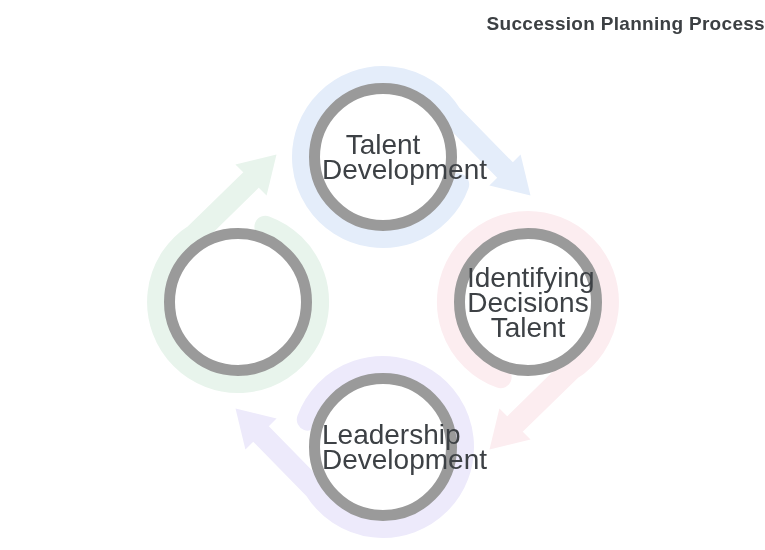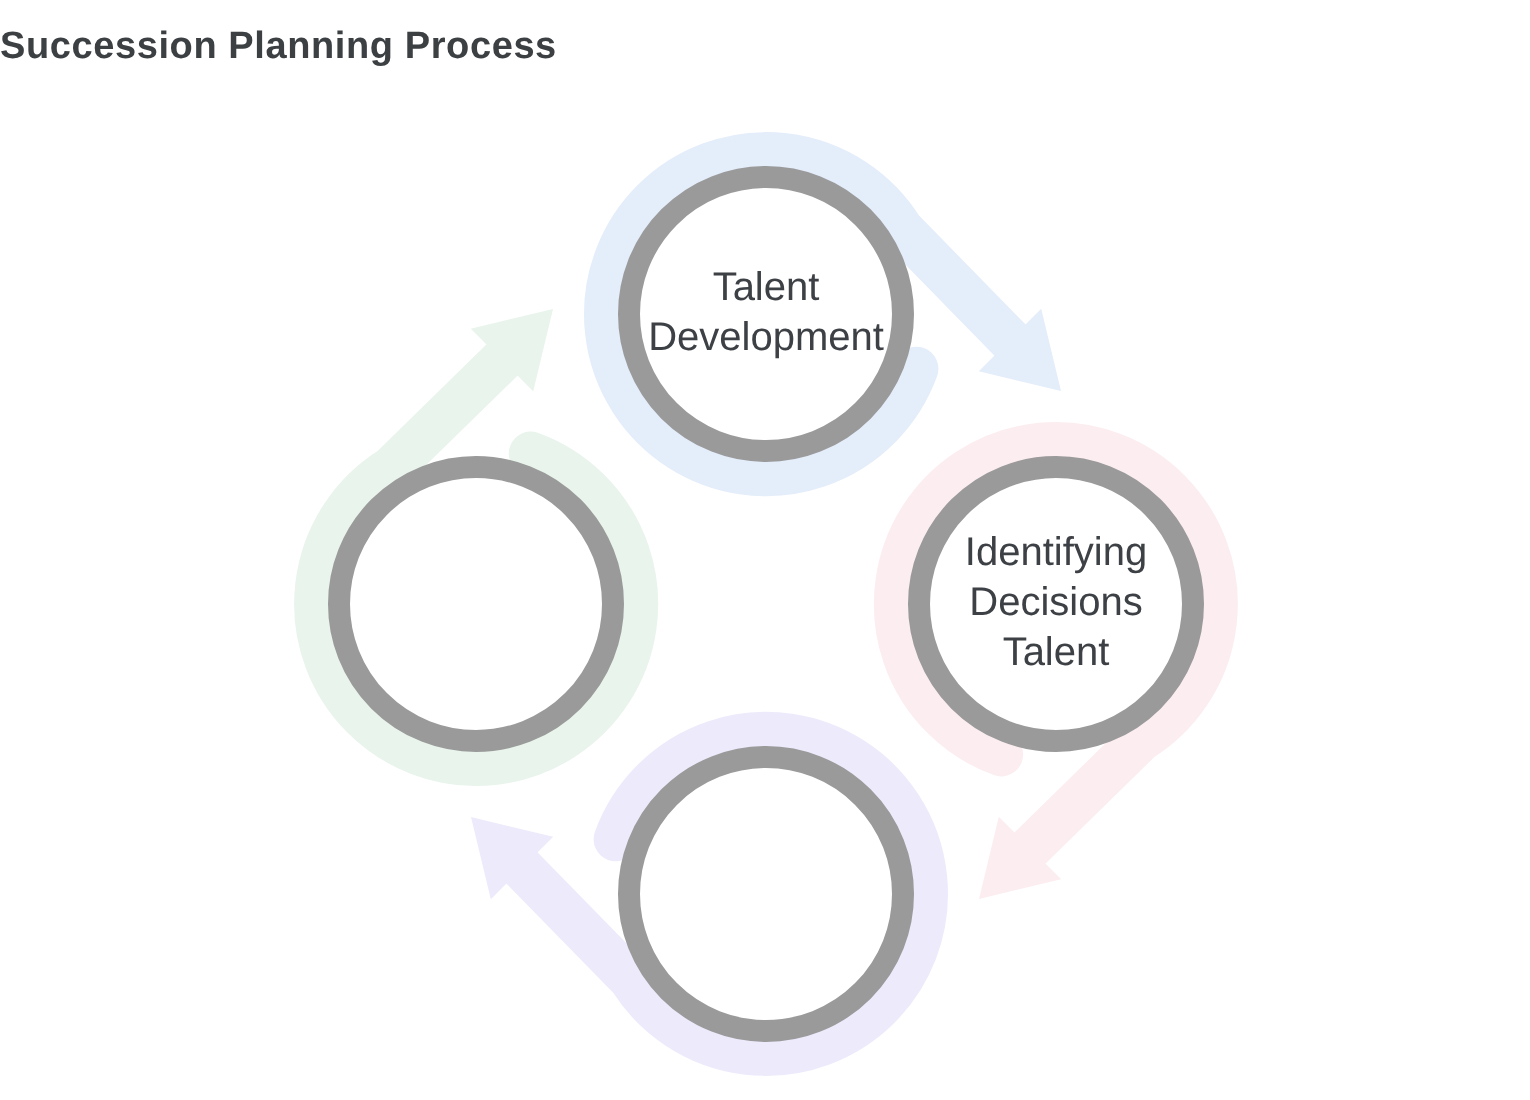--- a/index.html
+++ b/index.html
@@ -10,21 +10,21 @@
     background: #ffffff;
     overflow: hidden;
     font-family: "Liberation Sans", sans-serif;
   }
   .title {
     position: absolute;
     top: 13px;
     left: 0;
     width: 765px;
     margin: 0;
-    text-align: left;
+    text-align: right;
     font-size: 19px;
     font-weight: 700;
     letter-spacing: 0.3px;
     color: #3c4043;
     font-family: "Liberation Sans", sans-serif;
   }
   svg.diagram {
     position: absolute;
     left: 0;
     top: 0;
@@ -35,21 +35,21 @@
     stroke-linecap: round;
   }
   .node-ring {
     stroke-width: 11;
   }
   .node-label {
     position: absolute;
     width: 122px;
     transform: translate(-50%, -50%);
     text-align: center;
-    font-size: 20px;
+    font-size: 28px;
     line-height: 25px;
     color: #3d4145;
     font-family: "Liberation Sans", sans-serif;
   }
 </style>
 </head>
 <body>
 
 <div class="stage">
 
@@ -69,14 +69,15 @@
     <use href="#cycle-arrow-shape" transform="rotate(270 383 302)" stroke="#e8f4ec" fill="#e8f4ec"></use>
 
     <circle class="node-ring" cx="383" cy="157" r="68.5" stroke="#9a9a9a" fill="#ffffff"></circle>
     <circle class="node-ring" cx="528" cy="302" r="68.5" stroke="#9a9a9a" fill="#ffffff"></circle>
     <circle class="node-ring" cx="383" cy="447" r="68.5" stroke="#9a9a9a" fill="#ffffff"></circle>
     <circle class="node-ring" cx="238" cy="302" r="68.5" stroke="#9a9a9a" fill="#ffffff"></circle>
   </svg>
 
   <div class="node-label" style="left:383px; top:157px;">Talent Development</div>
   <div class="node-label" style="left:528px; top:302px;">Identifying Decisions Talent</div>
+  <div class="node-label" style="left:383px; top:447px;">Leadership Development</div>
 
 </div>
 
 </body></html>

